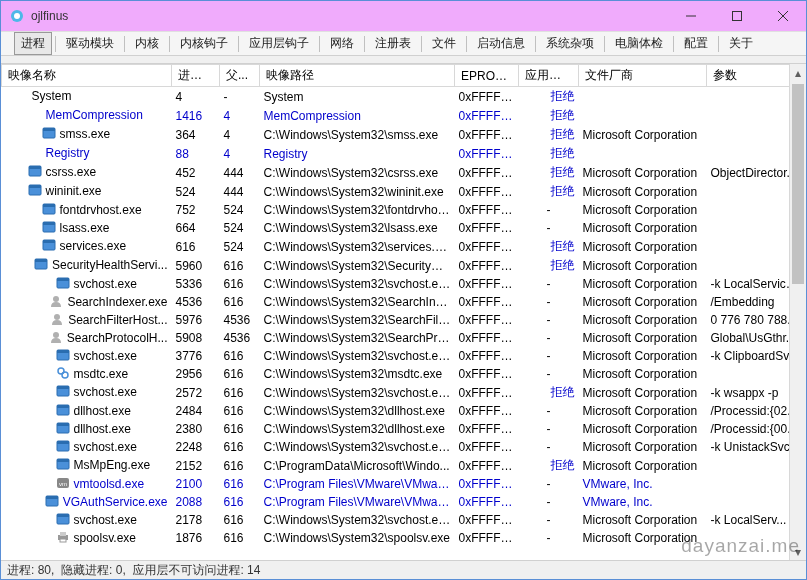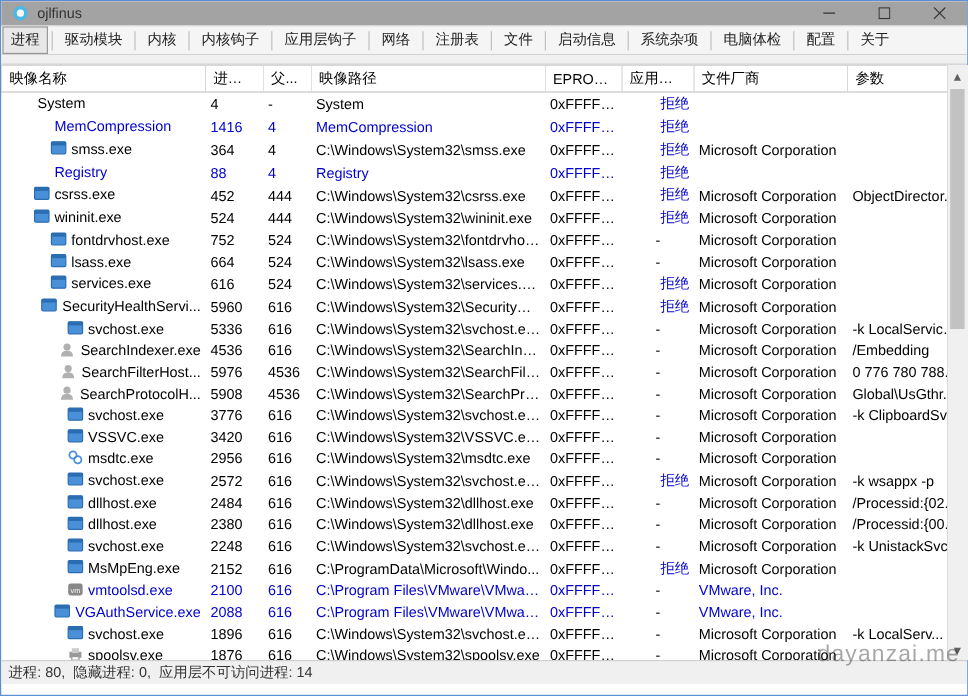--- a/index.html
+++ b/index.html
@@ -1,22 +1,22 @@
 <!DOCTYPE html>
 <html><head>
 <meta charset="utf-8">
 <style>
 * { box-sizing: border-box; margin: 0; padding: 0; }
 body { font-family: "Microsoft YaHei", "Segoe UI", Tahoma, sans-serif; font-size: 12px; background: #fff; width: 807px; height: 580px; overflow: hidden; border: 1px solid #5a8fd6; position: relative; }
-.titlebar { height: 21px; background: #a3a3a3; display: flex; align-items: center; padding: 0 0 0 8px; border-bottom: 1px solid #e0e0e0; }
+.titlebar { height: 31px; background: #f0abfc; display: flex; align-items: center; padding: 0 0 0 8px; border-bottom: 1px solid #e0e0e0; }
 .titlebar .app-icon { width: 16px; height: 16px; margin-right: 6px; }
 .titlebar .title { flex: 1; font-size: 12px; color: #333; }
 .winbtns { display: flex; }
 .winbtn { width: 46px; height: 30px; display: flex; align-items: center; justify-content: center; color: #333; }
-.menubar { display: flex; align-items: center; height: 24px; padding: 0 0; border-bottom: 1px solid #d0d0d0; background: #f5f5f5; }
+.menubar { display: flex; align-items: center; height: 24px; padding: 0 12px; border-bottom: 1px solid #d0d0d0; background: #f5f5f5; }
 .menuitem { padding: 2px 6px; font-size: 12px; color: #222; cursor: default; border: 1px solid transparent; margin: 0 1px;}
 .menuitem.active { border: 1px solid #999; background: #e8e8e8; }
 .menusep { width: 1px; height: 16px; background: #c0c0c0; margin: 0 2px; }
 .headerbar { display: flex; align-items: center; height: 8px; background: #f0f0f0; border-bottom: 1px solid #d0d0d0;}
 .table-wrap { height: calc(100% - 30px - 24px - 8px - 20px); overflow: auto; position: relative; }
 table { border-collapse: collapse; width: 100%; table-layout: fixed; }
 thead th { background: #fff; border: 1px solid #d8d8d8; text-align: left; font-weight: normal; padding: 2px 6px; font-size: 12px; position: sticky; top: 0; white-space: nowrap; overflow: hidden; text-overflow: ellipsis; }
 tbody td { padding: 1px 4px; font-size: 12px; white-space: nowrap; overflow: hidden; text-overflow: ellipsis; border-bottom: 0; height: 18px; }
 td.name { display: flex; align-items: center; gap: 4px; }
 .ind { display: inline-block; }
@@ -360,37 +360,20 @@
           <td>C:\Windows\System32\svchost.exe</td>
           <td>0xFFFFB...</td>
           <td class="dash">-</td>
           <td>Microsoft Corporation</td>
           <td>-k ClipboardSv...</td>
         </tr>
         <tr>
           <td class="name">
             <span class="ind" style="width:46px"></span>
             <span><svg class="ico" viewBox="0 0 14 14">
-                <rect x="1" y="2" width="12" height="10" rx="1" fill="#4a90d9" stroke="#2a6db0"></rect>
-                <rect x="1" y="2" width="12" height="3" fill="#2a6db0"></rect>
-              </svg></span>
-            <span>VSSVC.exe</span>
-          </td>
-          <td>3420</td>
-          <td>616</td>
-          <td>C:\Windows\System32\VSSVC.exe</td>
-          <td>0xFFFFB...</td>
-          <td class="dash">-</td>
-          <td>Microsoft Corporation</td>
-          <td></td>
-        </tr>
-        <tr>
-          <td class="name">
-            <span class="ind" style="width:46px"></span>
-            <span><svg class="ico" viewBox="0 0 14 14">
                 <circle cx="5" cy="5" r="3" fill="none" stroke="#4a90d9" stroke-width="1.5"></circle>
                 <circle cx="9" cy="9" r="3" fill="none" stroke="#4a90d9" stroke-width="1.5"></circle>
               </svg></span>
             <span>msdtc.exe</span>
           </td>
           <td>2956</td>
           <td>616</td>
           <td>C:\Windows\System32\msdtc.exe</td>
           <td>0xFFFFB...</td>
           <td class="dash">-</td>
@@ -518,21 +501,21 @@
         </tr>
         <tr>
           <td class="name">
             <span class="ind" style="width:46px"></span>
             <span><svg class="ico" viewBox="0 0 14 14">
                 <rect x="1" y="2" width="12" height="10" rx="1" fill="#4a90d9" stroke="#2a6db0"></rect>
                 <rect x="1" y="2" width="12" height="3" fill="#2a6db0"></rect>
               </svg></span>
             <span>svchost.exe</span>
           </td>
-          <td>1896</td>
+          <td>2178</td>
           <td>616</td>
           <td>C:\Windows\System32\svchost.exe</td>
           <td>0xFFFFB...</td>
           <td class="dash">-</td>
           <td>Microsoft Corporation</td>
           <td>-k LocalServ...</td>
         </tr>
         <tr>
           <td class="name">
             <span class="ind" style="width:46px"></span>

